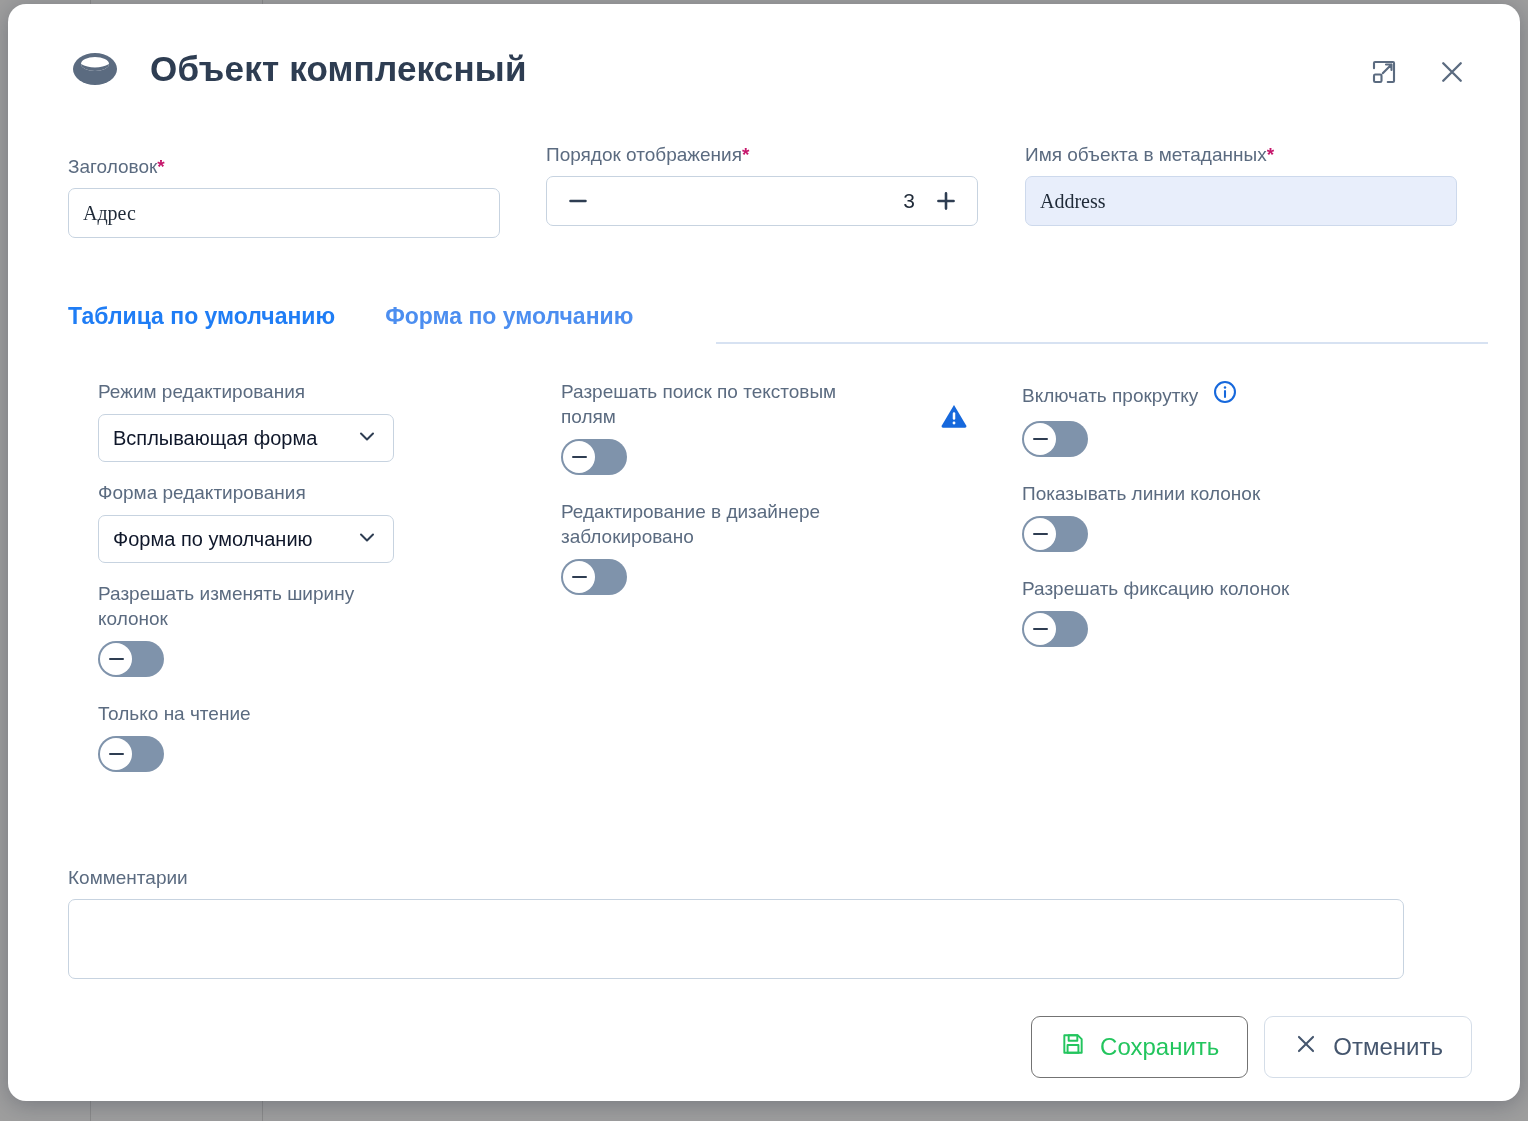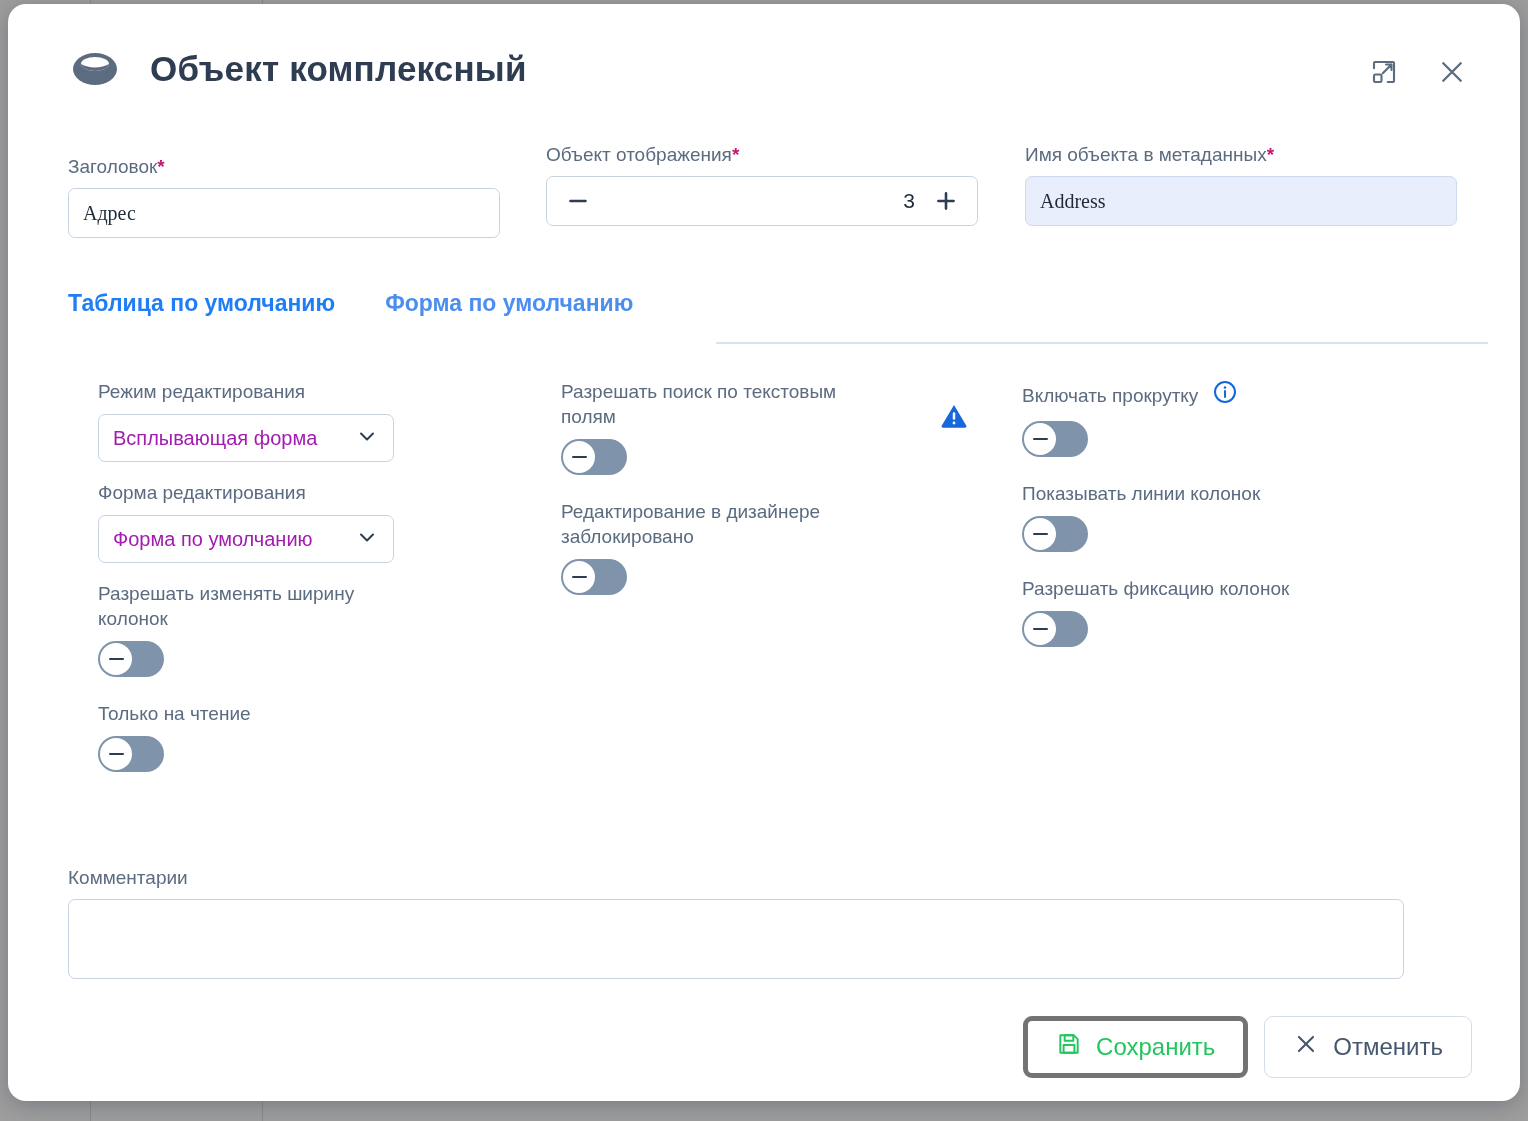--- a/index.html
+++ b/index.html
@@ -148,21 +148,21 @@
     text-align: right;
     font-size: 21px;
     color: #1f2a38;
     padding-right: 14px;
   }
 
   
   .tabs {
     position: absolute;
     left: 60px;
-    top: 286px;
+    top: 299px;
     display: flex;
     align-items: center;
     gap: 50px;
   }
   .tab {
     font-size: 23px;
     font-weight: bold;
     background: none;
     border: none;
     padding: 0;
@@ -216,21 +216,21 @@
     background: #fff;
     display: flex;
     align-items: center;
     padding: 0 14px;
     cursor: pointer;
     margin-bottom: 18px;
   }
   .select-text {
     flex: 1;
     font-size: 20px;
-    color: #a21caf;
+    color: #0f172a;
     white-space: nowrap;
     overflow: hidden;
   }
 
   
   .toggle {
     width: 66px;
     height: 36px;
     border-radius: 18px;
     background: #7f93ab;
@@ -307,21 +307,21 @@
     align-items: center;
     justify-content: center;
     gap: 14px;
     padding: 0 28px;
     font-size: 24px;
     cursor: pointer;
     font-family: "Liberation Sans", sans-serif;
     white-space: nowrap;
   }
   .btn-save {
-    border: 5px solid #737373;
+    border: 1px solid #737373;
     color: #23c55e;
   }
   .btn-cancel {
     border: 1px solid #d4dde8;
     color: #45566e;
   }
 </style>
 </head>
 <body>
 
@@ -359,21 +359,21 @@
   </div>
 
   <div class="fields-row">
 
     <div class="field field-title">
       <label class="field-label"><span>Заголовок</span><span class="req">*</span></label>
       <input class="text-input" type="text" value="Адрес" style="">
     </div>
 
     <div class="field field-order">
-      <label class="field-label"><span>Объект отображения</span><span class="req">*</span></label>
+      <label class="field-label"><span>Порядок отображения</span><span class="req">*</span></label>
       <div class="stepper">
         <button class="step-btn">
           <svg width="26" height="26" viewBox="0 0 24 24" fill="none" stroke="#2e3d52" stroke-width="2.2" stroke-linecap="round">
               <path d="M5 12 H19"></path>
             </svg>
         </button>
         <span class="stepper-value">3</span>
         <button class="step-btn">
           <svg width="26" height="26" viewBox="0 0 24 24" fill="none" stroke="#2e3d52" stroke-width="2.4" stroke-linecap="round">
               <path d="M12 5 V19 M5 12 H19"></path>

